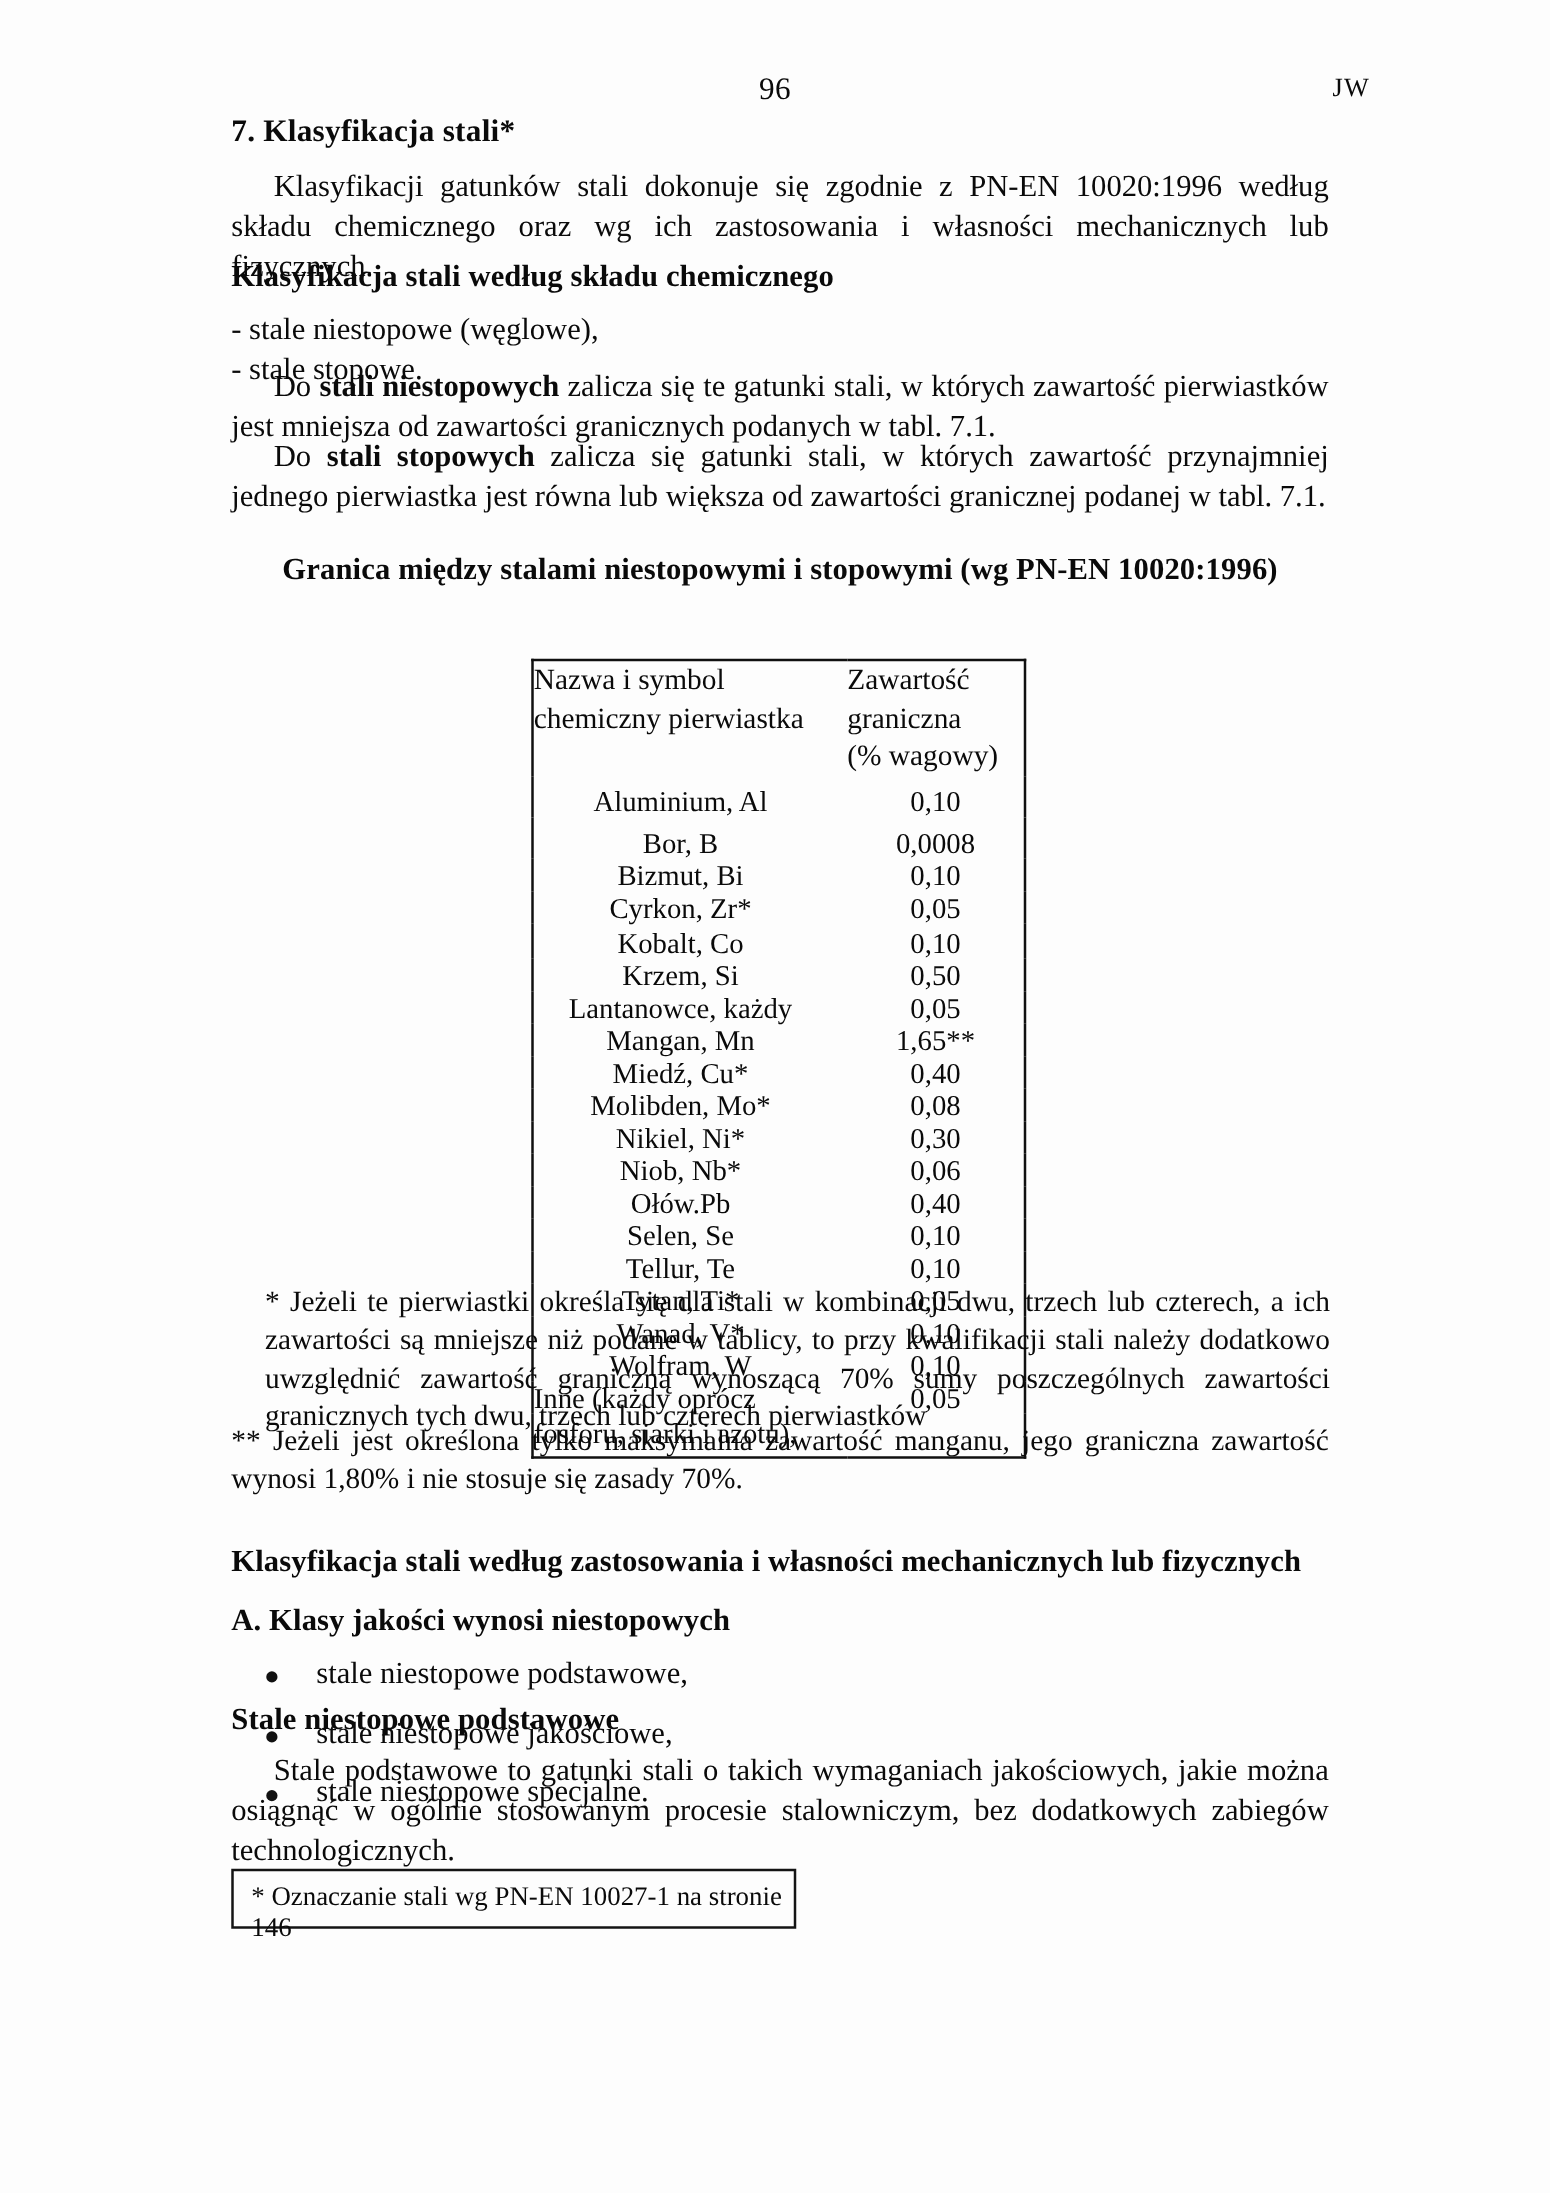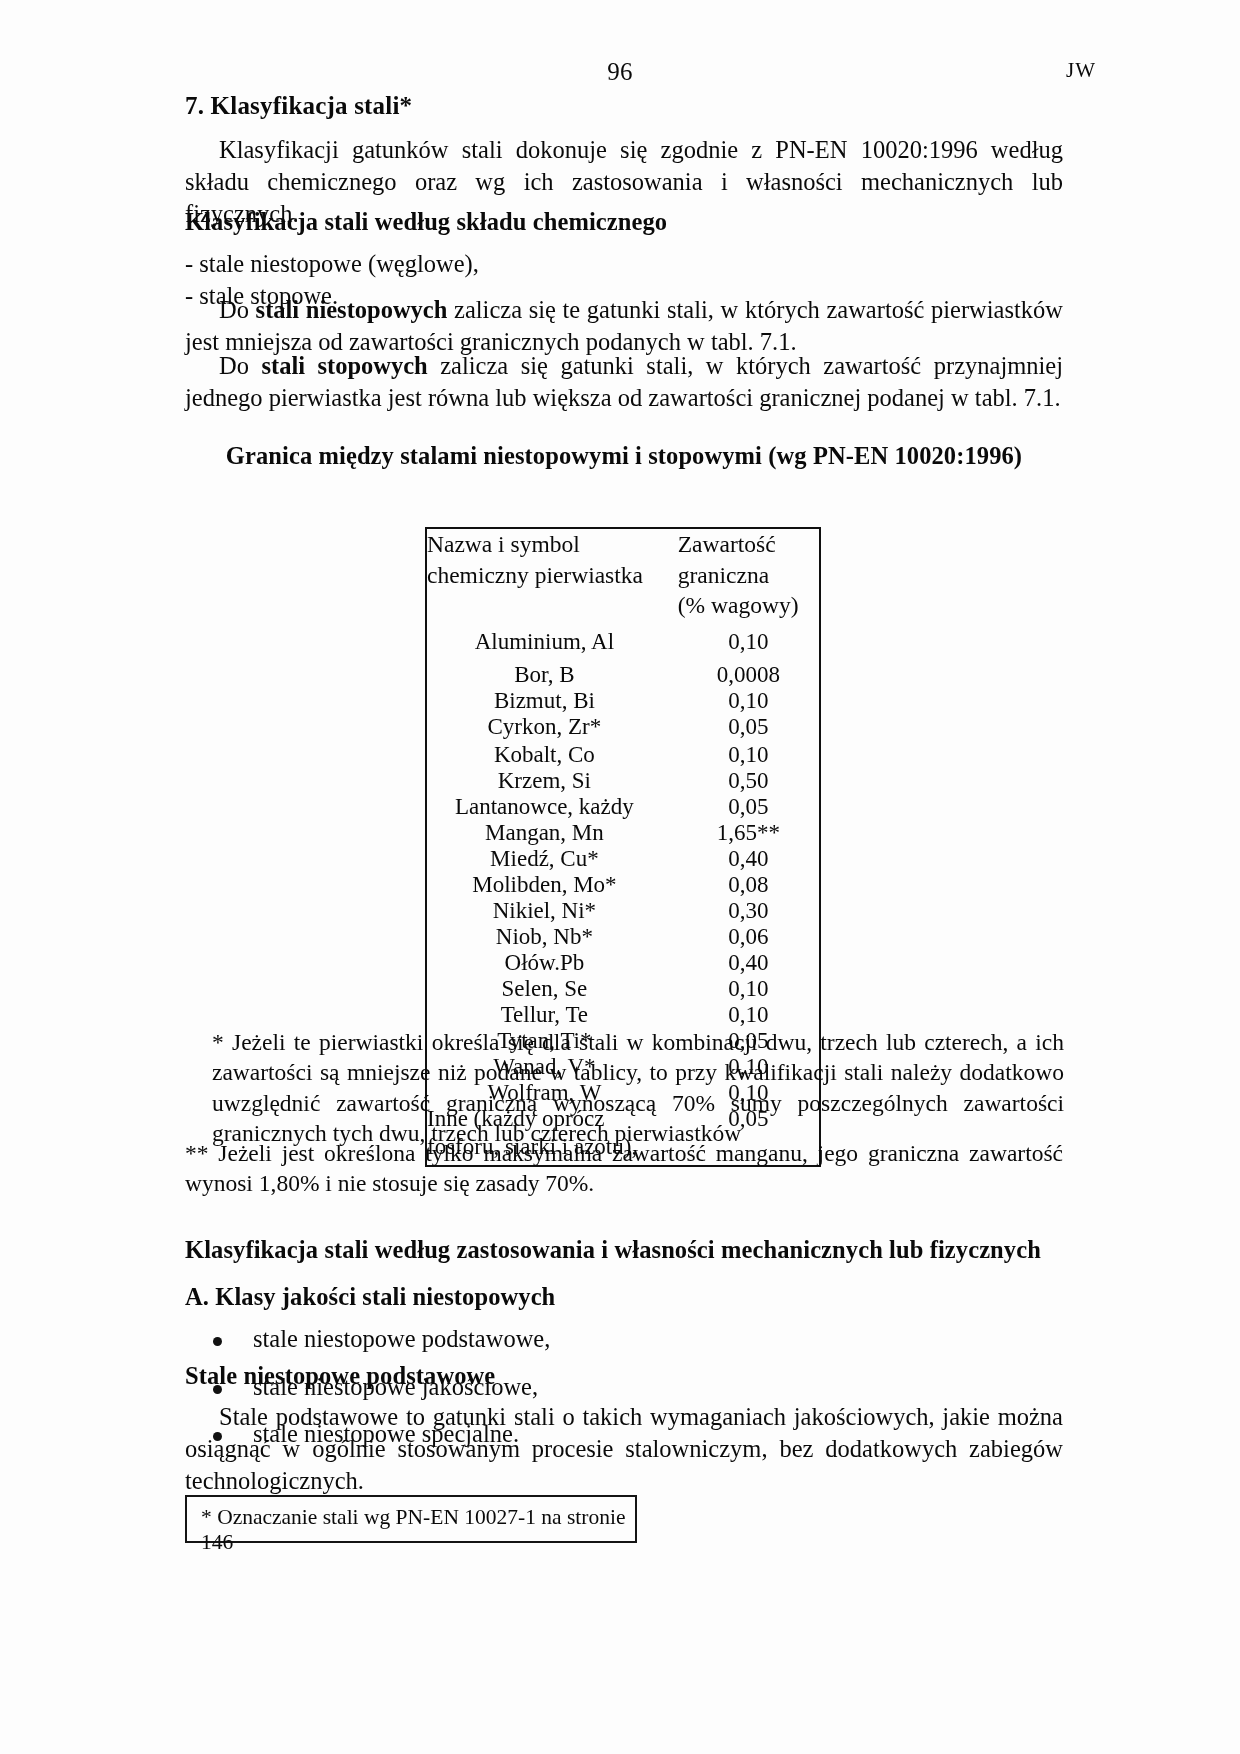--- a/index.html
+++ b/index.html
@@ -340,21 +340,21 @@
   </div>
   <div class="col" style="top:1138px; left:185px; width:878px;">
     <p class="fn">** Jeżeli jest określona tylko maksymalna zawartość manganu, jego graniczna zawartość wynosi 1,80% i nie stosuje się zasady 70%.</p>
   </div>
 
   <div class="col" style="top:1236px;">
     <h2 class="sub">Klasyfikacja stali według zastosowania i własności mechanicznych lub fizycznych</h2>
   </div>
 
   <div class="col" style="top:1283px;">
-    <h2 class="sub">A. Klasy jakości stali niestopowych</h2>
+    <h2 class="sub">A. Klasy jakości wynosi niestopowych</h2>
   </div>
 
   <div class="col" style="top:1326px;">
     <ul class="bl">
       <li>
         <span class="dot"></span>
         <span>stale niestopowe podstawowe,</span>
       </li>
       <li>
         <span class="dot"></span>

